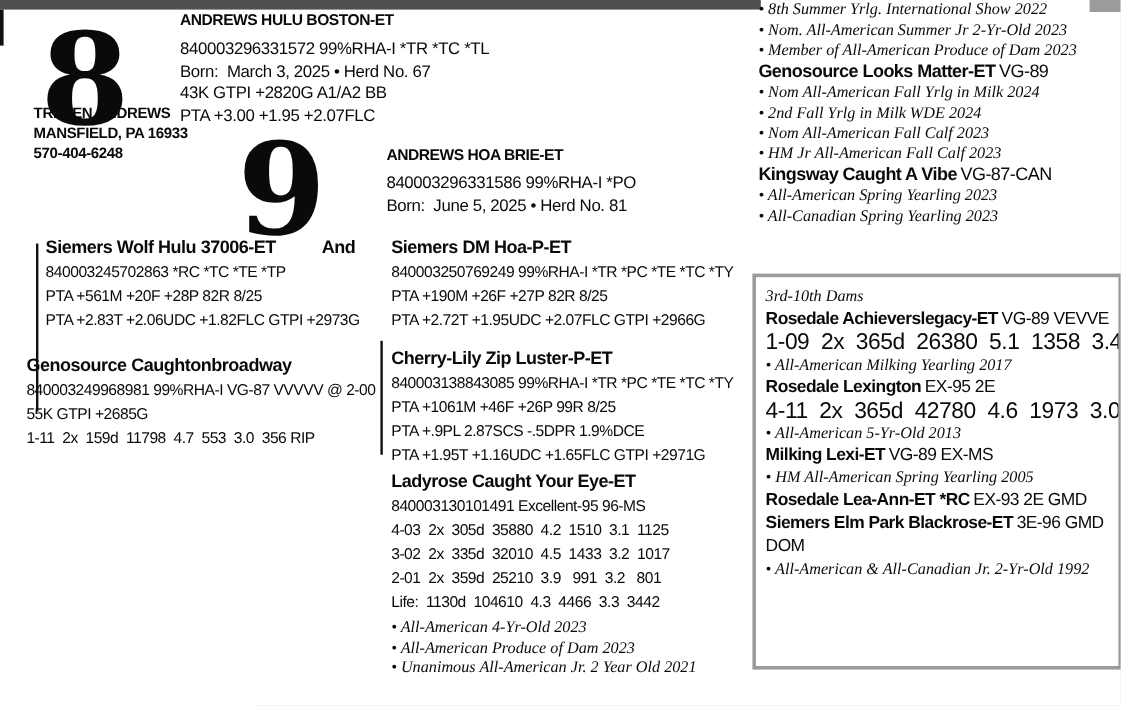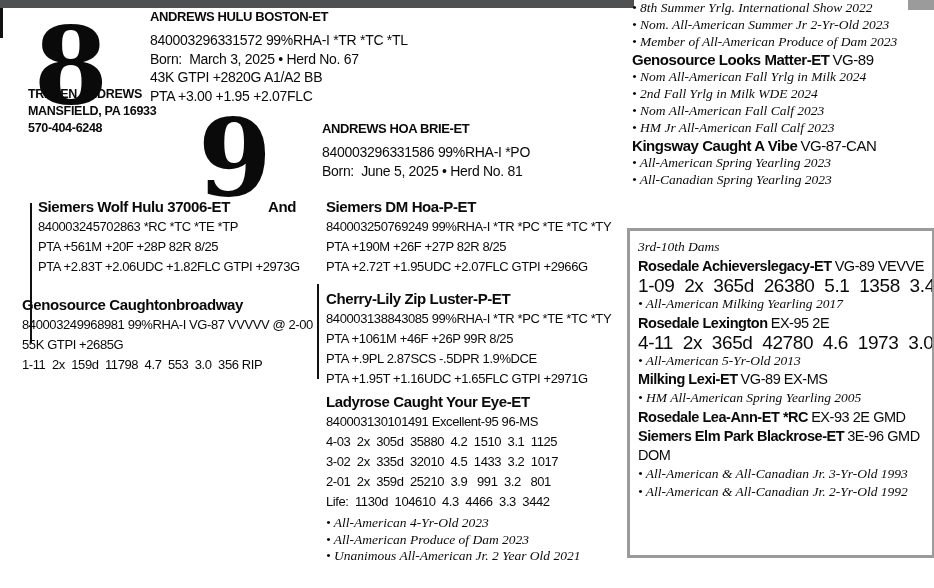--- a/index.html
+++ b/index.html
@@ -173,18 +173,17 @@
     <div class="animal-row">
       <span class="an">Milking Lexi-ET</span><span class="rt">VG-89 EX-MS</span>
     </div>
     <div class="award">• HM All-American Spring Yearling 2005</div>
     <div class="animal-row">
       <span class="an">Rosedale Lea-Ann-ET *RC</span><span class="rt">EX-93 2E GMD</span>
     </div>
     <div class="animal-row">
       <span class="an">Siemers Elm Park Blackrose-ET</span><span class="rt">3E-96 GMD DOM</span>
     </div>
-    <div class="award">• All-American &amp; All-Canadian Jr. 3-Yr-Old 1993</div>
     <div class="award">• All-American &amp; All-Canadian Jr. 2-Yr-Old 1992</div>
 
   </div>
 
 </div>
 
 </body></html>

